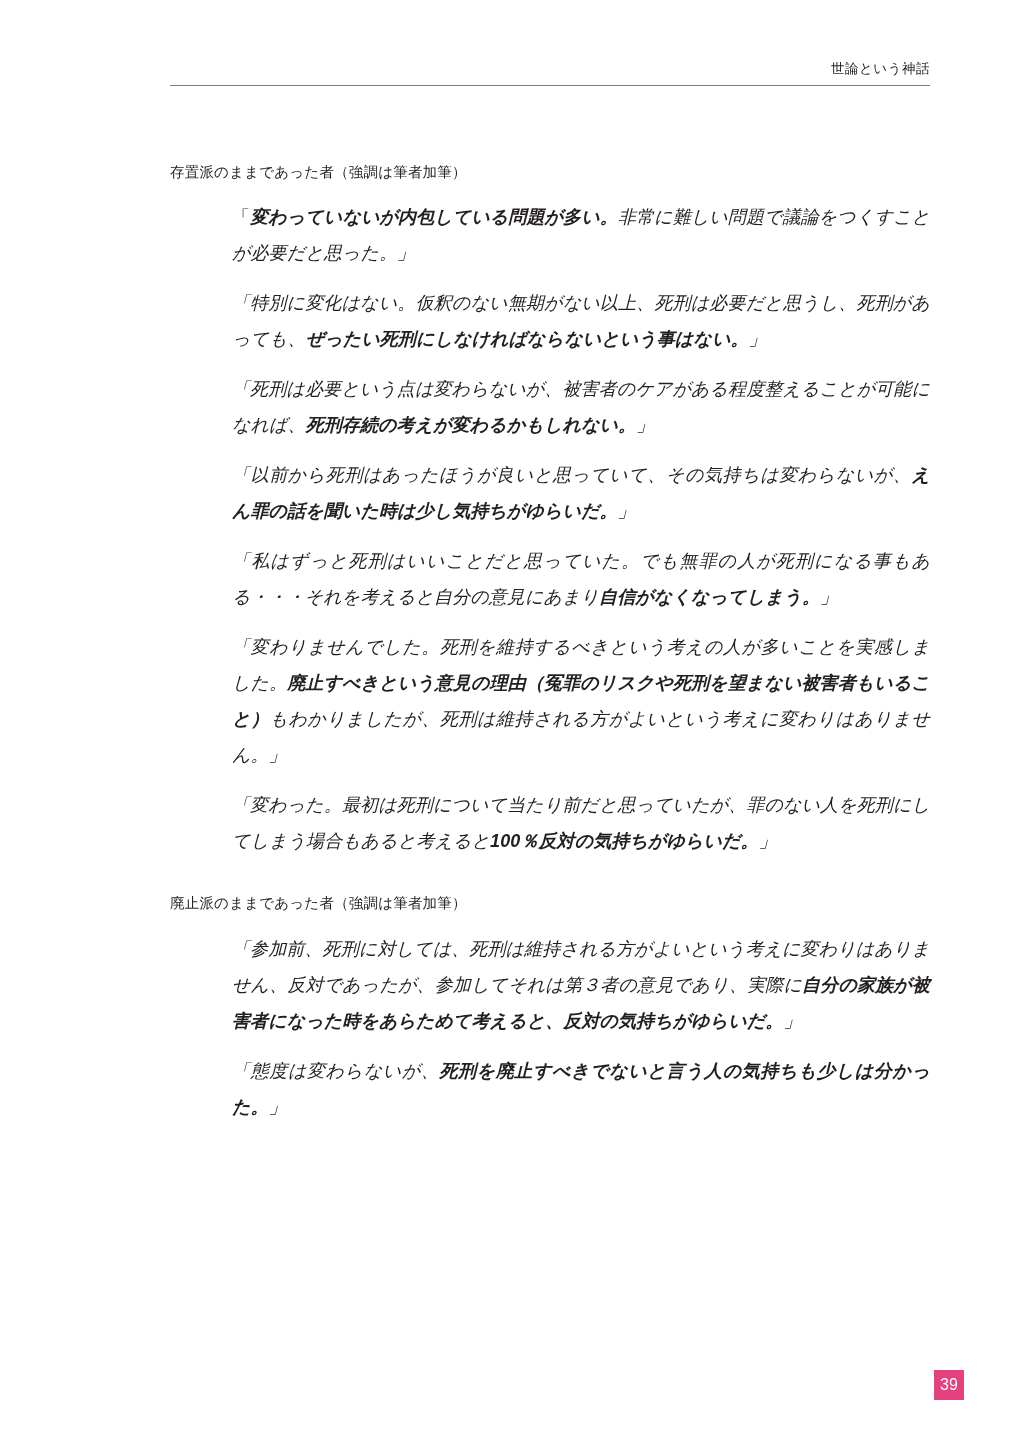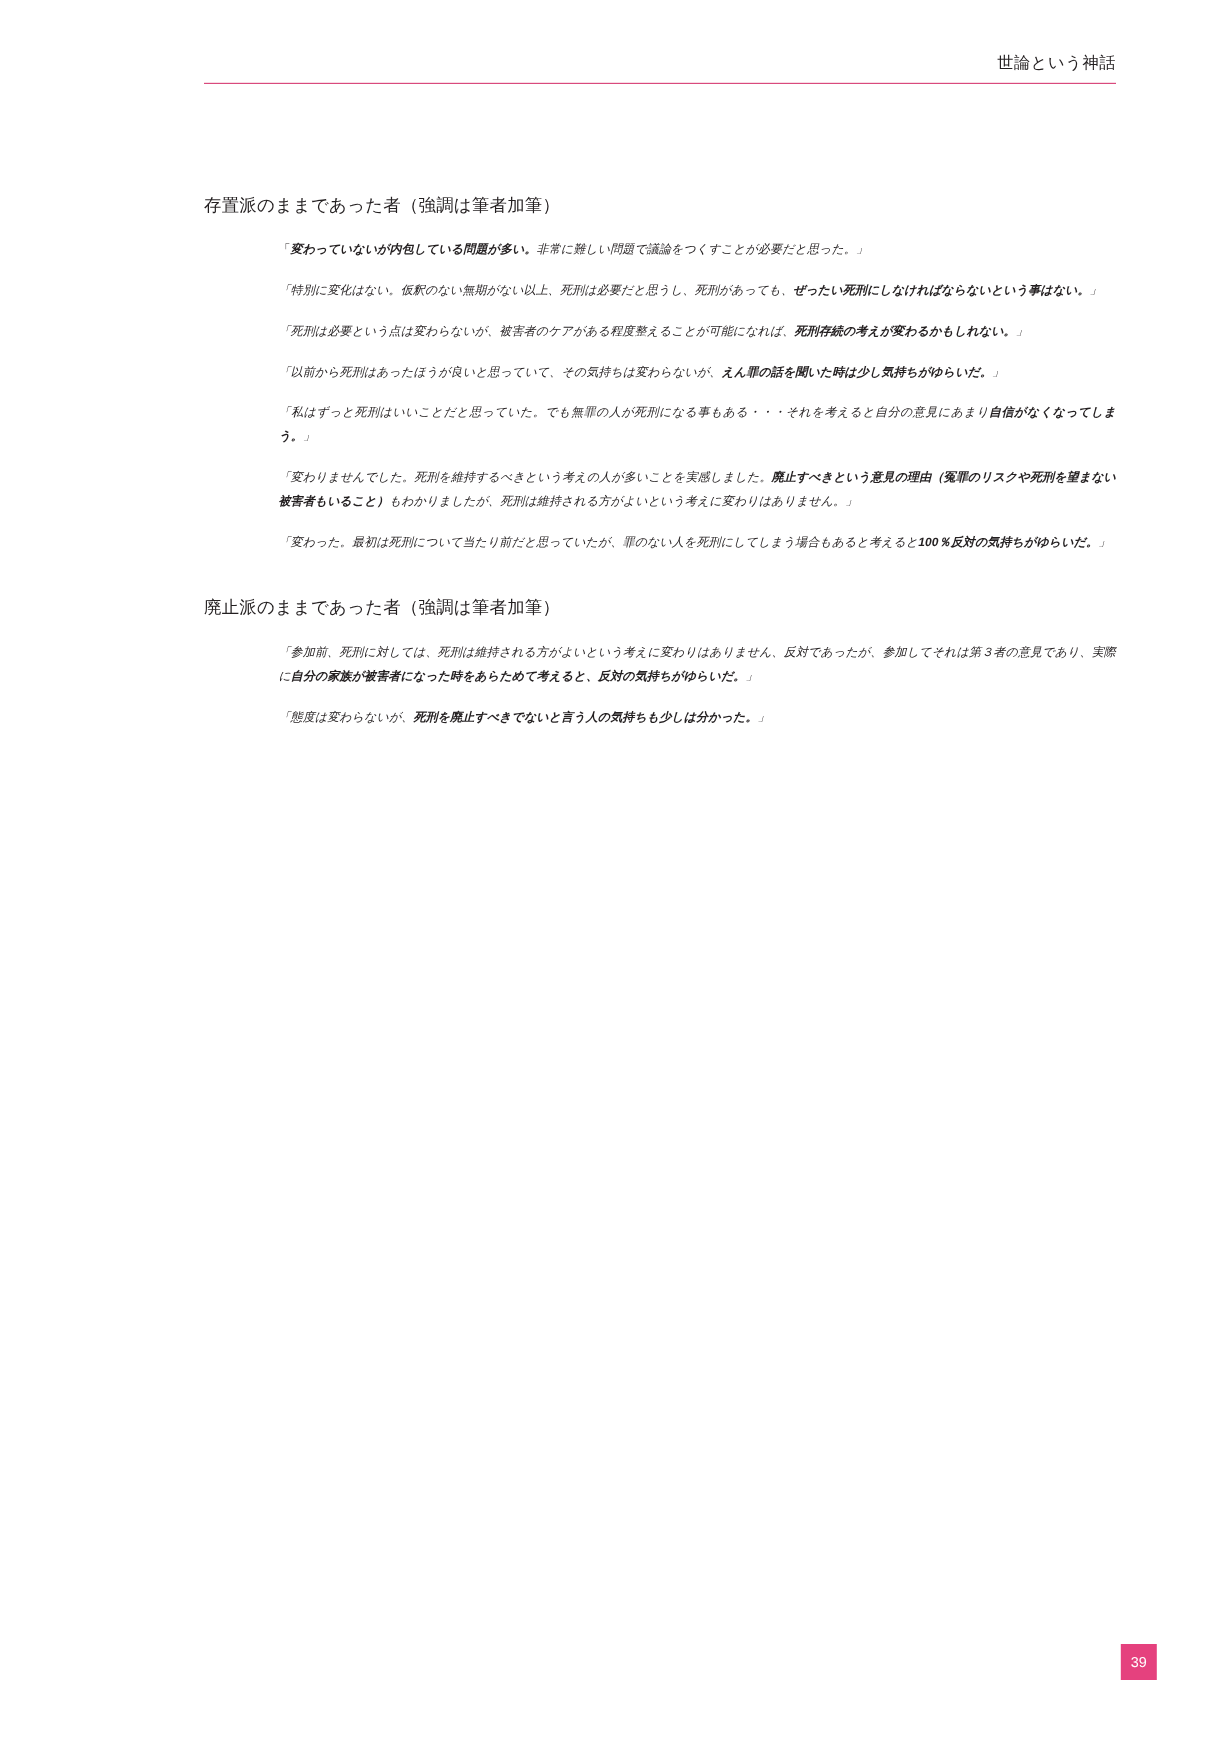--- a/index.html
+++ b/index.html
@@ -21,21 +21,21 @@
     left: 0;
     top: 0;
     width: 1024px;
     height: 1448px;
   }
 
   
   .header {
     position: absolute;
     left: 170px;
-    top: 44px;
+    top: 60px;
     width: 760px;
     height: 32px;
   }
   .header-title {
     position: absolute;
     right: 0;
     top: 0;
     font-size: 13.5px;
     letter-spacing: 0.5px;
     color: #231f20;
@@ -62,21 +62,21 @@
     font-size: 14.5px;
     line-height: 1.75;
     color: #231f20;
     margin: 0 0 14px 0;
     letter-spacing: 0.2px;
   }
 
   .quote {
     margin: 0 0 14px 0;
     padding-left: 62px;
-    font-size: 10px;
+    font-size: 18px;
     line-height: 2.0;
     letter-spacing: 0.1px;
     text-align: justify;
     color: #231f20;
   }
   .quote:last-child {
     margin-bottom: 0;
   }
   .quote i {
     font-style: italic;
@@ -92,21 +92,21 @@
 
   
   .page-badge {
     position: absolute;
     right: 60px;
     bottom: 48px;
     width: 30px;
     height: 30px;
     background: #e5417e;
     color: #ffffff;
-    font-size: 12px;
+    font-size: 16px;
     display: flex;
     align-items: center;
     justify-content: center;
   }
 </style>
 </head>
 <body>
 
 <div class="page">
 

